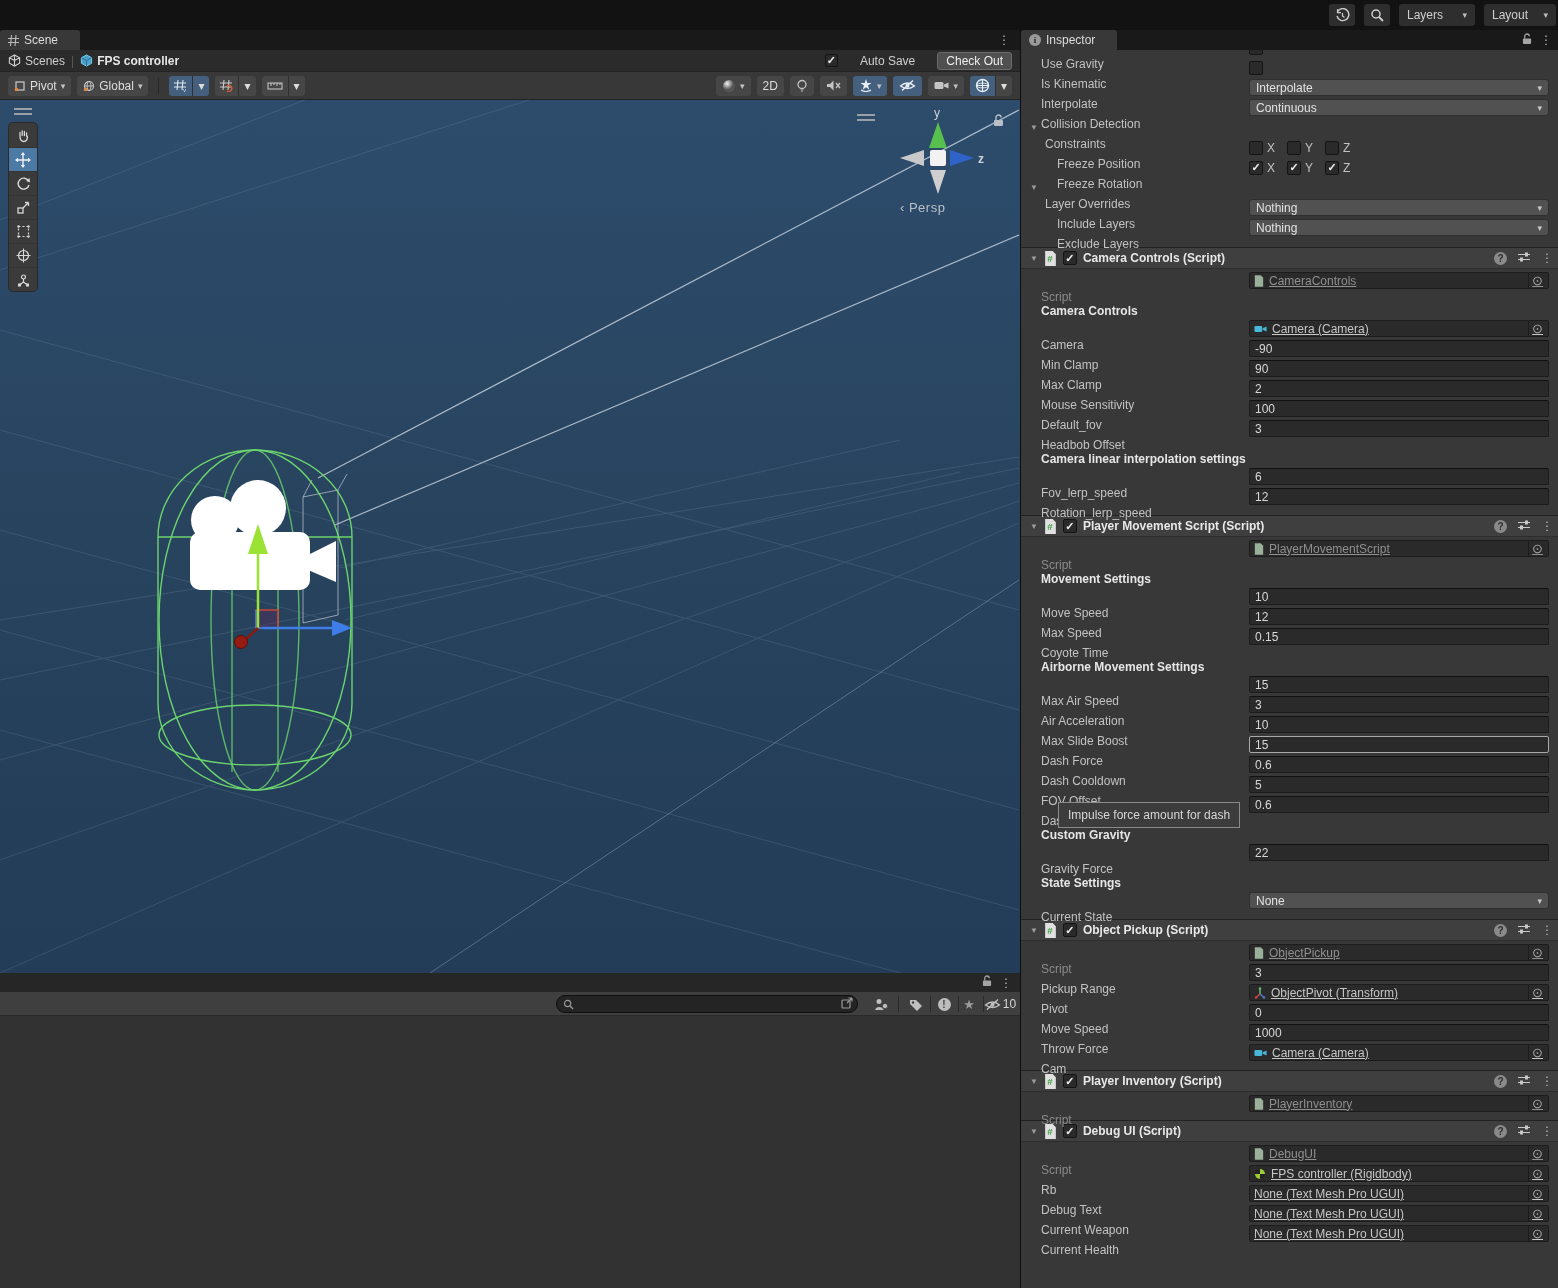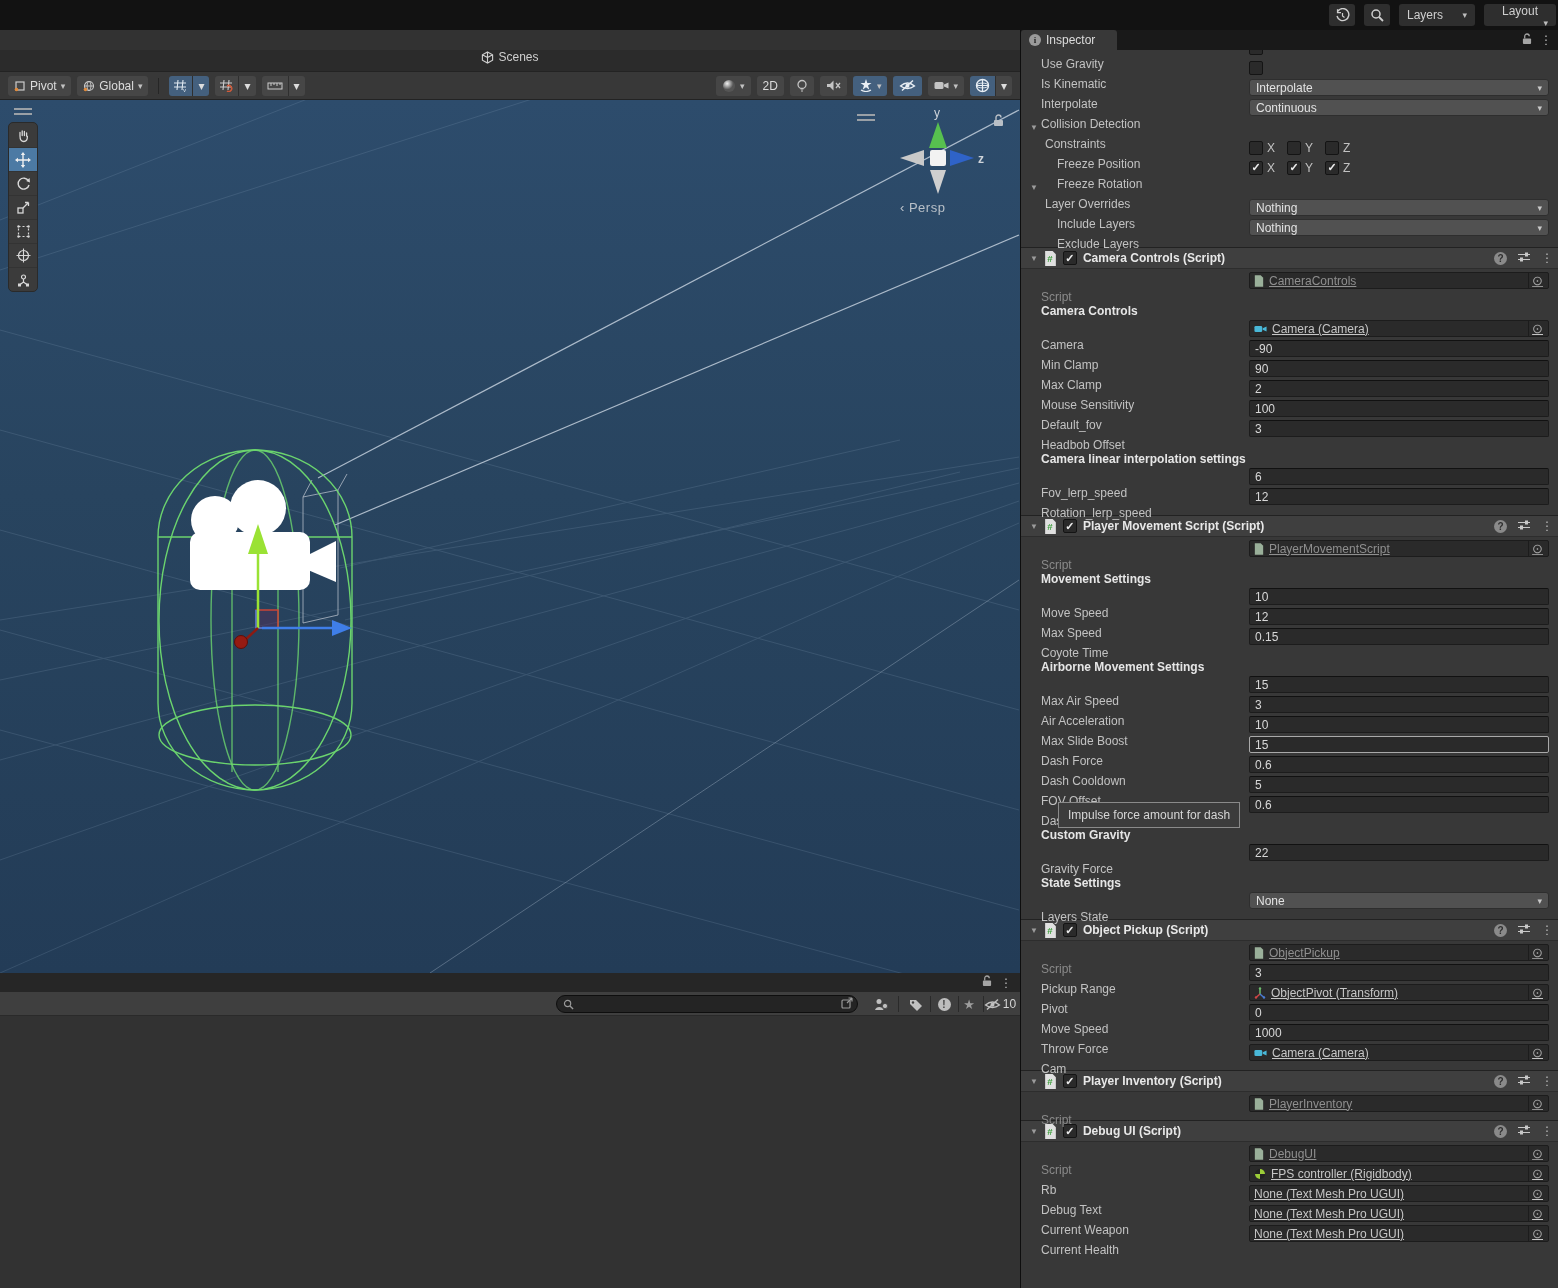--- a/index.html
+++ b/index.html
@@ -21,21 +21,21 @@
   
   .tabstrip { position:absolute; left:0; top:0; right:0; height:20px; background:#191919; }
   .tab { position:absolute; left:0; top:0; height:20px; background:#383838; color:#dcdcdc;
     display:flex; align-items:center; gap:5px; padding:0 22px 0 8px; border-radius:3px 3px 0 0; font-size:12px; }
   .strip-right { position:absolute; right:4px; top:0; height:20px; display:flex; align-items:center; gap:8px; }
   .kebab { color:#bdbdbd; font-size:12px; width:12px; text-align:center; cursor:default; }
   .kebab::before { content:"\22EE"; }
 
   
   #breadcrumb { position:absolute; left:0; top:20px; width:1020px; height:22px; background:#2b2b2b;
-    display:flex; align-items:center; padding:0 8px; gap:6px; color:#cfcfcf; border-bottom:1px solid #232323;flex-direction:column;}
+    display:flex; align-items:center; padding:0 8px; gap:6px; color:#cfcfcf; border-bottom:1px solid #232323;}
   #breadcrumb .sep { color:#5a5a5a; }
   #breadcrumb .current { color:#e6e6e6; font-weight:bold; }
   .crumb-item { display:flex; align-items:center; gap:4px; }
   #bc-right { margin-left:auto; display:flex; align-items:center; gap:22px; }
   .checkoutbtn { height:18px; background:#505050; border:1px solid #6b6b6b; border-radius:3px;
     color:#eee; display:flex; align-items:center; padding:0 8px; }
 
   
   #scenetoolbar { position:absolute; left:0; top:42px; width:1020px; height:28px; background:#383838;
     display:flex; align-items:center; padding:0 8px; gap:6px; border-bottom:1px solid #232323; }
@@ -153,28 +153,39 @@
   <div class="topbtn" style="left:1364px;width:26px;">
     <svg width="14" height="14" viewBox="0 0 14 14">
       <circle cx="6" cy="6" r="4" fill="none" stroke="#cfcfcf" stroke-width="1.5"></circle>
       <path d="M9 9 L13 13" stroke="#cfcfcf" stroke-width="1.8"></path>
     </svg>
   </div>
   <div class="topbtn topdrop" style="left:1399px;width:76px;">
     <span>Layers</span>
     <span class="caret"></span>
   </div>
-  <div class="topbtn topdrop" style="left:1484px;width:72px;flex-direction:column;">
+  <div class="topbtn topdrop" style="left:1484px;width:72px;">
     <span>Layout</span>
     <span class="caret"></span>
   </div>
 </div>
 
 <div id="leftpane">
 
+  <div class="tabstrip">
+    <div class="tab">
+      <svg width="11" height="11" viewBox="0 0 11 11">
+        <path d="M3.5 0 L2.5 11 M8 0 L7 11 M0 3.5 L11 3.5 M0 7.5 L11 7.5" stroke="#bbb" stroke-width="1.1"></path>
+      </svg>
+      <span>Scene</span>
+    </div>
+    <div class="strip-right" style="right:10px;">
+      <span class="kebab"></span>
+    </div>
+  </div>
 
   <div id="breadcrumb">
     <span class="crumb-item">
       <svg width="13" height="13" viewBox="0 0 14 14">
         <path d="M7 1 L12.5 4 L12.5 10 L7 13 L1.5 10 L1.5 4 Z M7 1 L7 7 M7 7 L12.5 4 M7 7 L1.5 4 M7 7 L7 13" fill="none" stroke="#cfcfcf" stroke-width="1.2"></path>
       </svg>
       <span>Scenes</span>
     </span>
     <span class="sep">|</span>
     <span class="crumb-item">
@@ -748,21 +759,21 @@
       <span class="rlabel">Dash FOV Time</span>
       <span class="rvalue vinput">0.6</span>
     </div>
     <div class="stitle">Custom Gravity</div>
     <div class="row">
       <span class="rlabel">Gravity Force</span>
       <span class="rvalue vinput">22</span>
     </div>
     <div class="stitle">State Settings</div>
     <div class="row">
-      <span class="rlabel">Layers State</span>
+      <span class="rlabel">Current State</span>
       <span class="rvalue vdrop">
         <span>None</span>
         <span class="caret"></span>
       </span>
     </div>
 
     <div class="chead">
       <span class="foldtri" style="position:static"></span>
       <span class="cicon">
         <svg width="13" height="15" viewBox="0 0 12 14">

